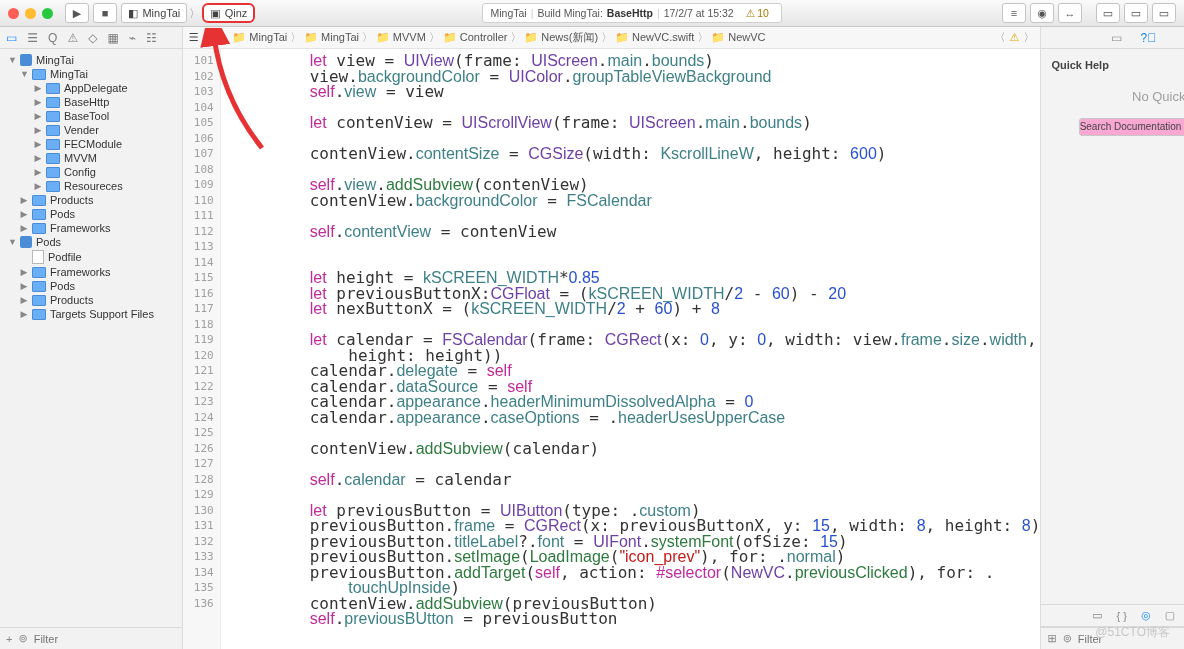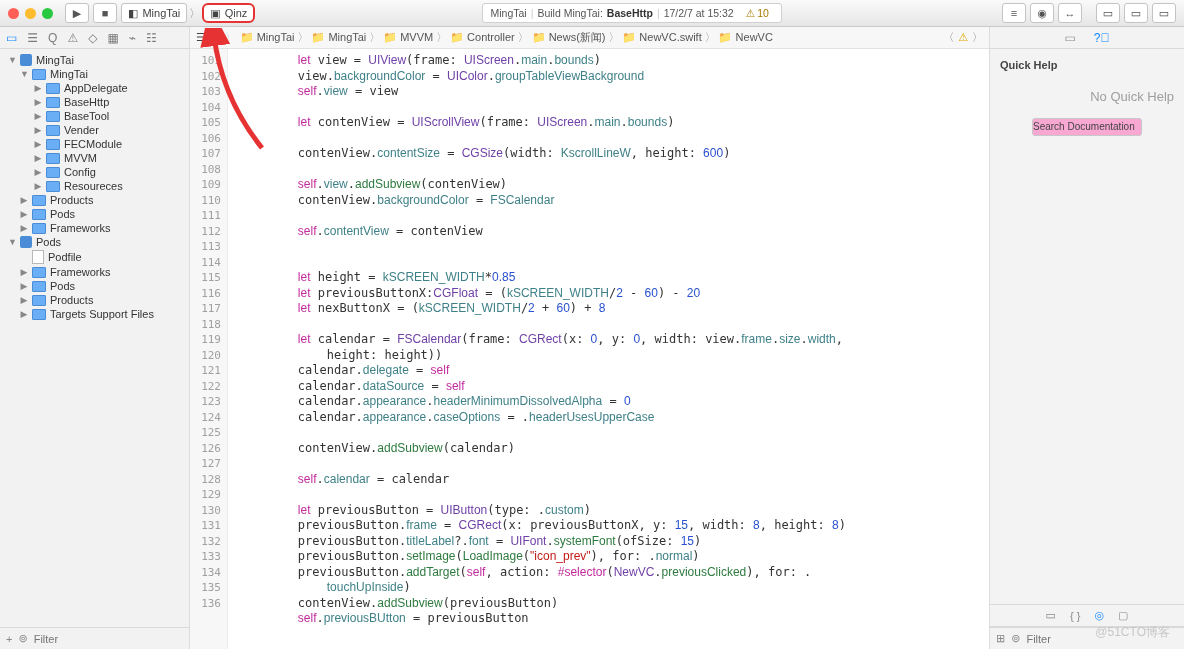--- a/index.html
+++ b/index.html
@@ -35,21 +35,21 @@
 .file{width:12px;height:14px;background:#fff;border:1px solid #b8b8b8;display:inline-block}
 .sidebar-bottom{height:22px;border-top:1px solid #d9d9d9;display:flex;align-items:center;gap:6px;padding:0 6px;color:#888;font-size:11px}
 
 .editor { flex:1; display:flex; flex-direction:column; background:#fff; }
 .jumpbar { height:22px; border-bottom:1px solid #e2e2e2; display:flex; align-items:center; padding:0 6px; gap:4px; font-size:11px; color:#444; background:#f7f7f7; }
 .jumpbar .crumb{color:#555}
 .jumpbar .sep{color:#999}
 .jumpbar .spacer{flex:1}
 .code-wrap{flex:1;display:flex;overflow:hidden}
 .gutter{width:38px;background:#f7f7f7;border-right:1px solid #ececec;text-align:right;padding:4px 6px 4px 0;color:#a0a0a0;font-size:11px;line-height:15.5px;font-family:Menlo,monospace}
-.code{flex:1;padding:4px 0 4px 12px;font-family:Menlo,monospace;font-size:12px;line-height:15.5px;white-space:pre;color:#333;overflow:auto}
+.code{flex:1;padding:4px 0 4px 12px;font-family:Menlo,monospace;font-size:16px;line-height:15.5px;white-space:pre;color:#333;overflow:auto}
 .kw{color:#c22a9c}.typ{color:#6f41a7}.prop{color:#3e8087}.num{color:#2850d0}.str{color:#c41a16}.func{color:#2e7a3f}.dot{color:#333}
 
 .inspector { width:195px; border-left:1px solid #dcdcdc; background:#f3f3f3; display:flex; flex-direction:column; }
 .insp-top{height:22px;border-bottom:1px solid #d9d9d9;display:flex;align-items:center;justify-content:center;gap:18px;color:#8a8a8a;font-size:12px}
 .qh{padding:10px;flex:1}
 .qh h4{font-size:11px;font-weight:600;color:#444;margin-bottom:18px}
 .noqh{color:#9e9e9e;font-size:13px;text-align:right;margin-bottom:14px}
 .sdoc{display:block;margin:0 auto;width:110px;height:18px;background:#f9a8d4;border:1px solid #c8c8c8;border-radius:3px;font-size:10px;color:#444;text-align:left;line-height:16px}
 .lib{border-top:1px solid #d9d9d9}
 .libicons{height:22px;border-bottom:1px solid #d9d9d9;display:flex;align-items:center;justify-content:center;gap:14px;color:#8a8a8a;font-size:11px}

